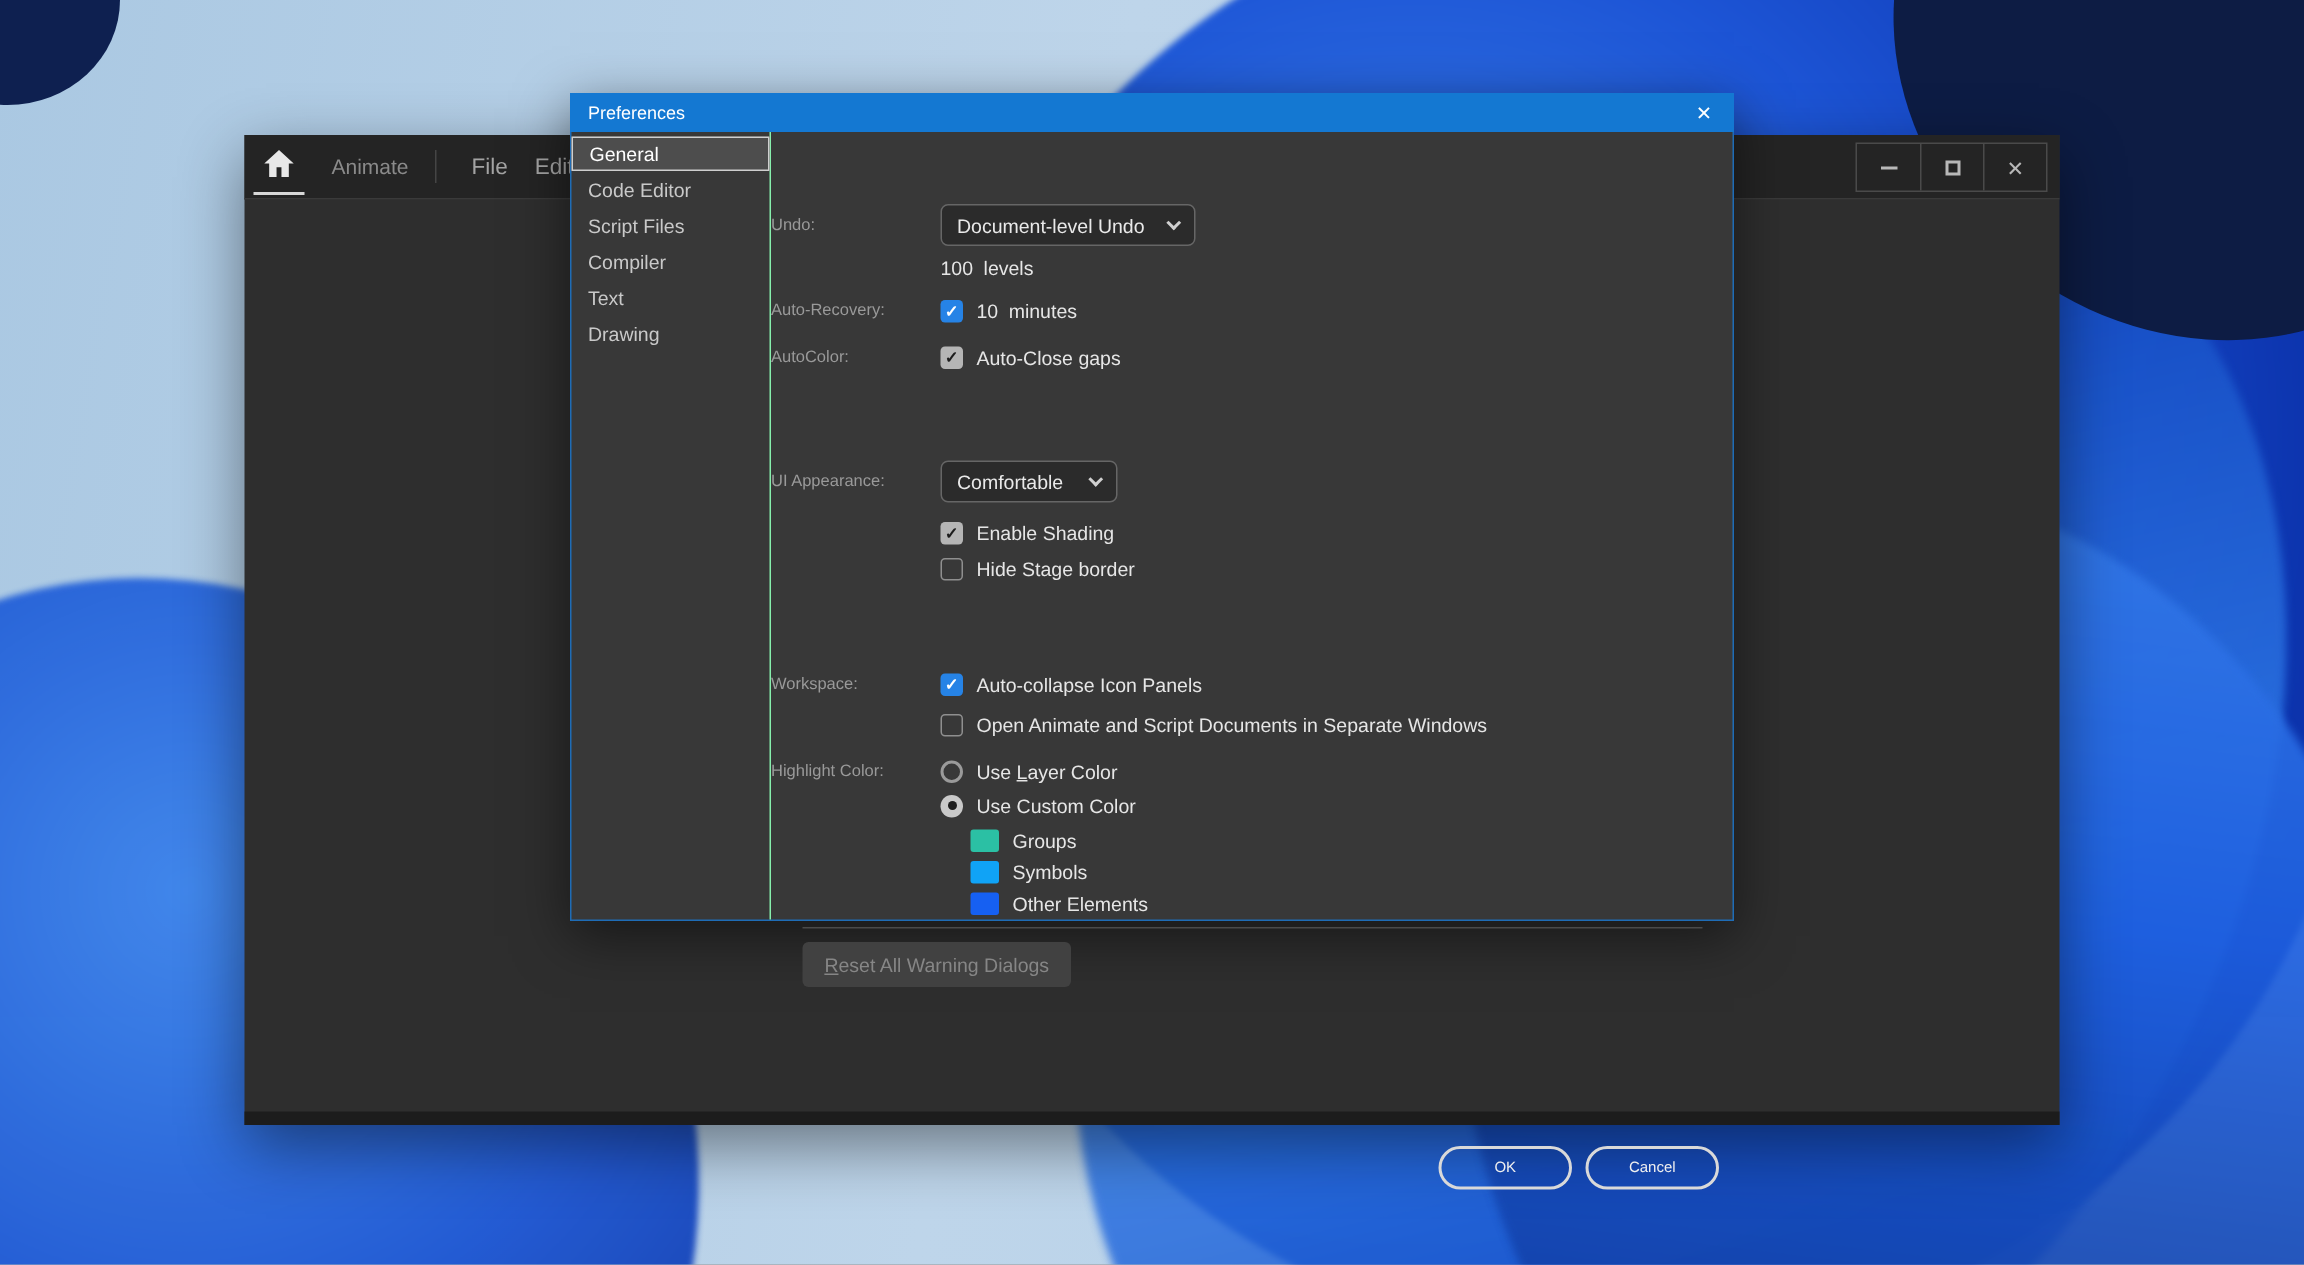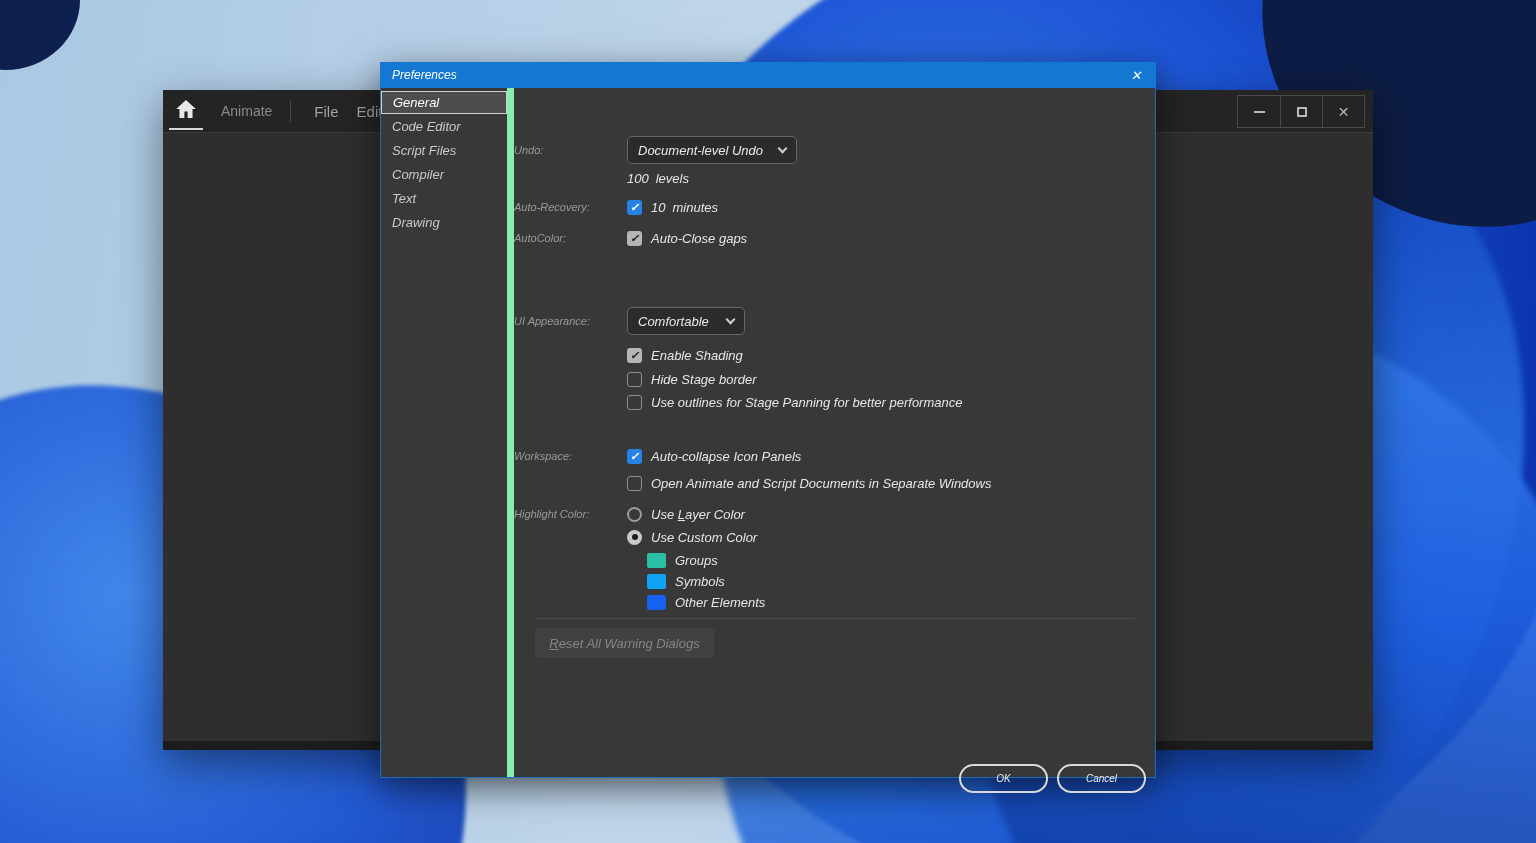--- a/index.html
+++ b/index.html
@@ -44,29 +44,29 @@
   .menu-item{color:#a3a3a3;font-size:15px;margin:0 9px;}
   .app-controls{position:absolute;right:8px;top:5px;height:33px;display:flex;border:1px solid #4a4a4a;}
   .app-ctrl{width:42px;display:flex;align-items:center;justify-content:center;color:#b8b8b8;font-size:14px;}
   .app-ctrl + .app-ctrl{border-left:1px solid #4a4a4a;}
   .glyph-min{display:block;width:11px;height:2px;background:#b8b8b8;}
   .glyph-max{display:block;width:10px;height:10px;border:2px solid #b8b8b8;}
   .ctrl-sep{position:absolute;right:220px;top:8px;width:1px;height:26px;background:#454545;}
   .app-footer{position:absolute;left:0;right:0;bottom:0;height:9px;background:#1c1c1c;}
 
   
-  .dialog{position:absolute;left:380px;top:62px;width:776px;height:716px;background:var(--dialog-bg);
-    box-shadow:0 10px 34px rgba(0,0,0,.5);border:1px solid rgba(26,118,205,.85);border-top:none;font-style:italic;}
+  .dialog{position:absolute;left:380px;top:62px;width:776px;height:552px;background:var(--dialog-bg);
+    box-shadow:0 10px 34px rgba(0,0,0,.5);border:1px solid rgba(26,118,205,.85);border-top:none;}
   .dlg-titlebar{position:absolute;left:-1px;top:0;right:-1px;height:26px;background:var(--accent);
     display:flex;align-items:center;}
   .dlg-title{color:#fff;font-size:12px;padding-left:12px;}
   .dlg-close{position:absolute;right:0;top:0;width:40px;height:26px;display:flex;align-items:center;
     justify-content:center;color:#fff;font-size:13px;}
 
-  .dlg-sidebar{position:absolute;left:0;top:26px;bottom:0;width:133px;border-right:7px solid #86efac;padding-top:3px;}
+  .dlg-sidebar{position:absolute;left:0;top:26px;bottom:0;width:133px;border-right:1px solid #86efac;padding-top:3px;}
   .side-item{height:23px;line-height:23px;padding-left:11px;color:#c9c9c9;font-size:13px;margin:0 0 1px 0;}
   .side-item.selected{background:#4d4d4d;border:1px solid #cfcfcf;color:#fff;line-height:21px;}
 
   .dlg-content{position:absolute;left:133px;top:26px;right:0;bottom:0;}
   .row{position:absolute;display:flex;align-items:center;}
   .flabel{width:105px;color:#999;font-size:11px;flex:none;margin-right:8px;}
   
   .ctl-x{left:0;right:12px;}
 
   .dropdown{display:flex;align-items:center;justify-content:space-between;height:28px;
@@ -204,25 +204,20 @@
       <span class="cb gray">
           <span>✓</span>
         </span>
       <span class="val">Enable Shading</span>
     </div>
     <div class="row ctl-x" style="top:283px;height:16px;">
       <span class="flabel"></span>
       <span class="cb unchecked"></span>
       <span class="val">Hide Stage border</span>
     </div>
-    <div class="row ctl-x" style="top:306px;height:16px;">
-      <span class="flabel"></span>
-      <span class="cb unchecked"></span>
-      <span class="val">Use outlines for Stage Panning for better performance</span>
-    </div>
 
     <div class="row ctl-x" style="top:360px;height:16px;">
       <span class="flabel">Workspace:</span>
       <span class="cb blue">
           <span>✓</span>
         </span>
       <span class="val">Auto-collapse Icon Panels</span>
     </div>
     <div class="row ctl-x" style="top:387px;height:16px;">
       <span class="flabel"></span>

